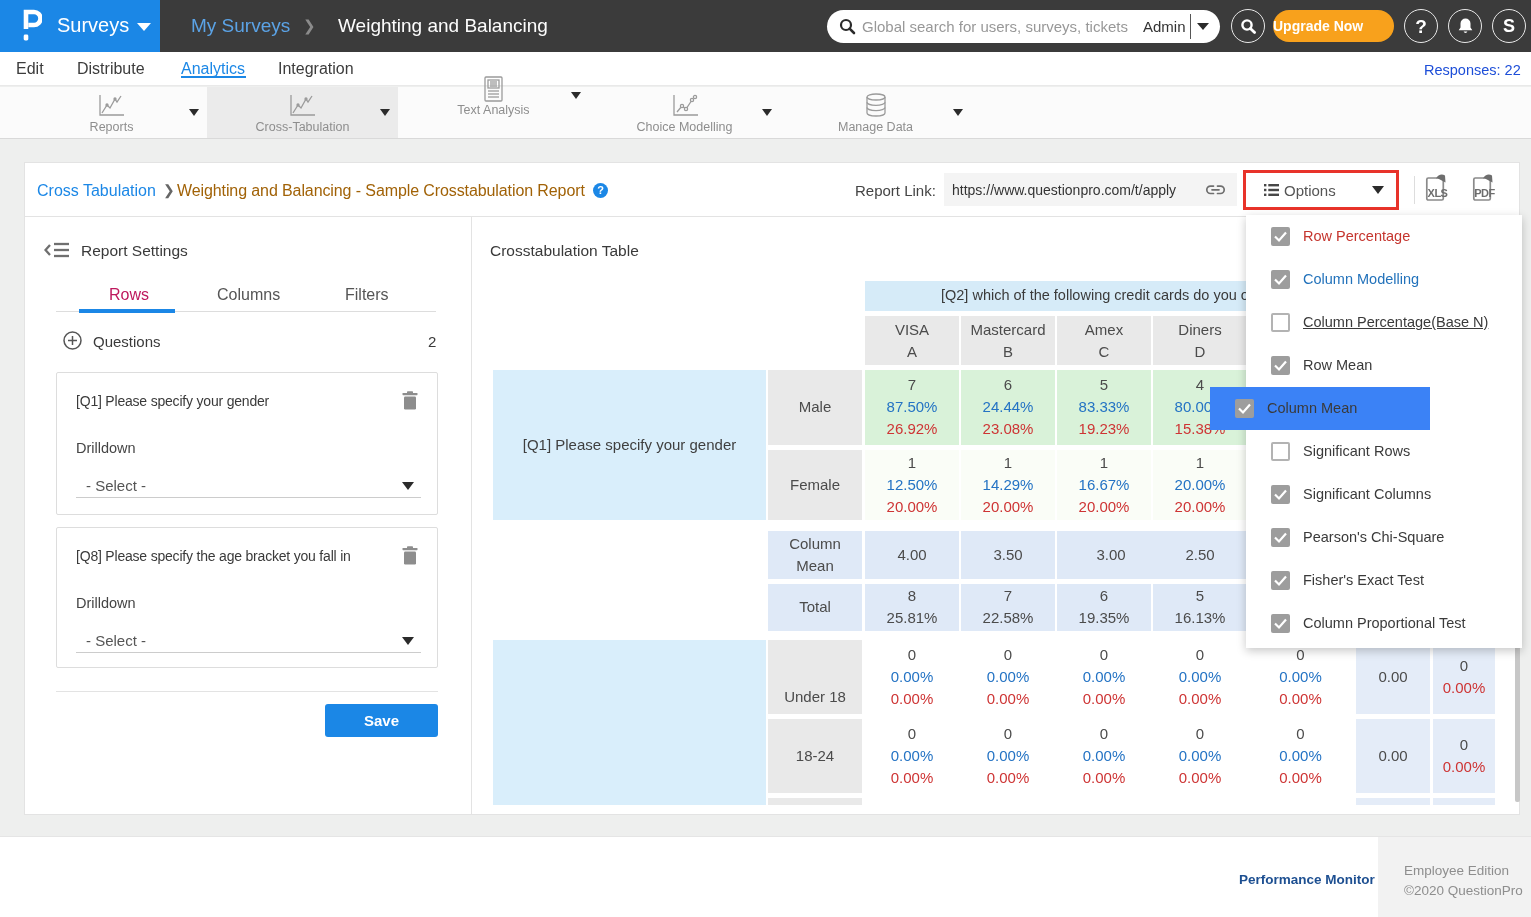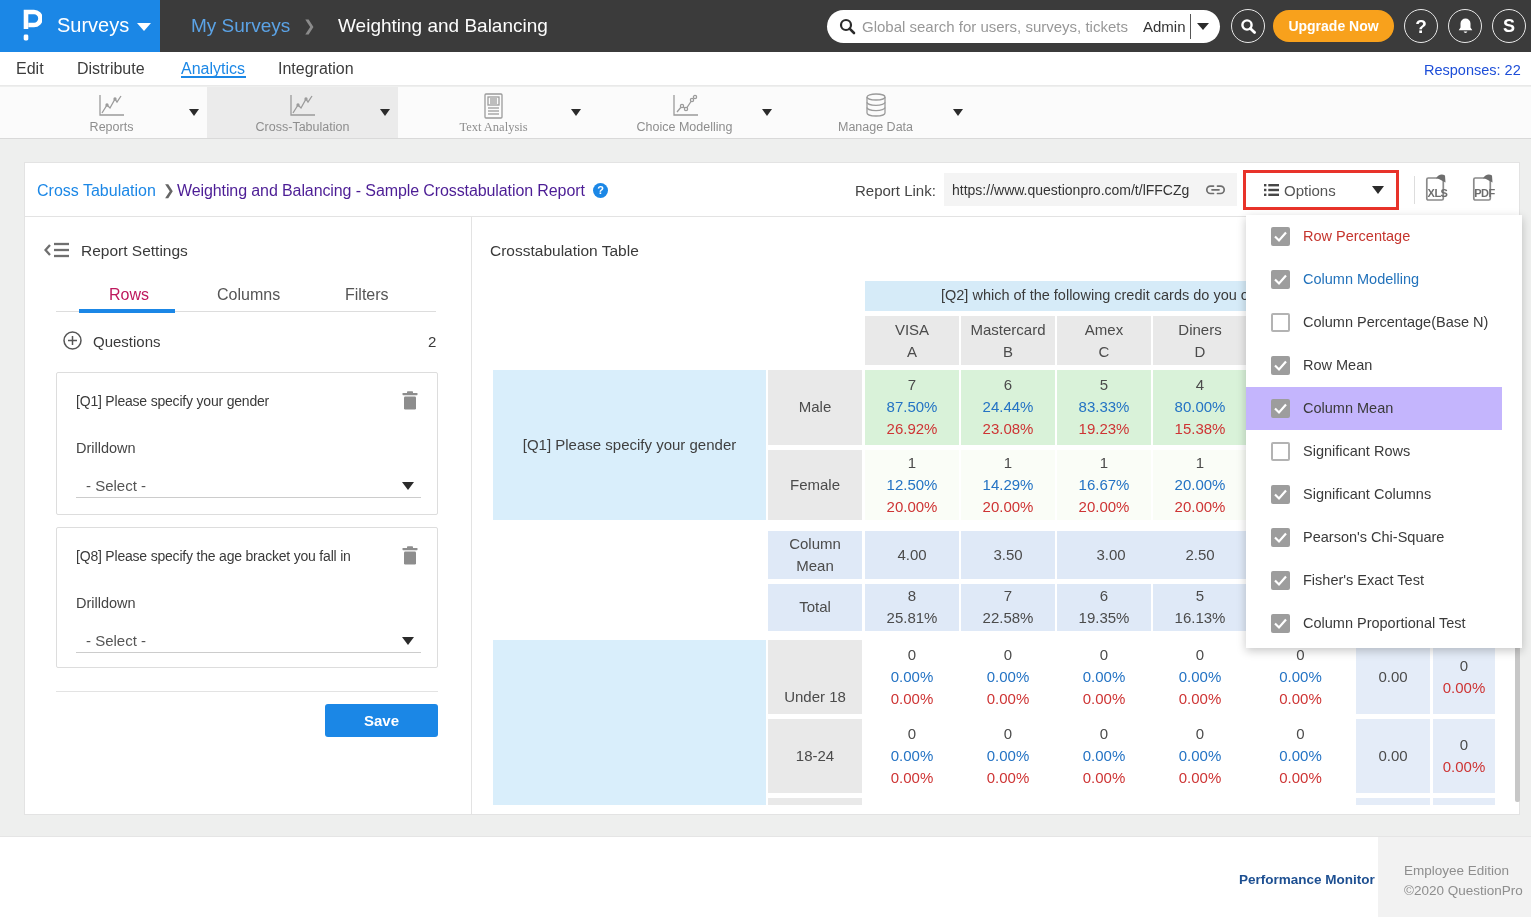--- a/index.html
+++ b/index.html
@@ -7,21 +7,21 @@
 .abs{position:absolute;}
 
 #topbar{position:absolute;left:0;top:0;width:1531px;height:52px;background:#3b3b3b;}
 #logo{position:absolute;left:0;top:0;width:160px;height:52px;background:#1b87e6;}
 #surveys{position:absolute;left:57px;top:14px;color:#fff;font-size:20px;}
 .wcaret{width:0;height:0;border-left:7px solid transparent;border-right:7px solid transparent;border-top:8px solid #fff;}
 #crumb1{position:absolute;left:191px;top:15px;font-size:19px;color:#5ba3e6;}
 #crumb2{position:absolute;left:338px;top:15px;font-size:19px;color:#fdfdfd;}
 #searchpill{position:absolute;left:827px;top:10px;width:393px;height:33px;background:#fff;border-radius:17px;}
 .circbtn{position:absolute;top:9px;width:34px;height:34px;border:1px solid #e8e8e8;border-radius:50%;color:#fff;text-align:center;}
-#upgrade{position:absolute;left:1273px;top:10px;width:121px;height:32px;background:#f8a11c;border-radius:16px;color:#fff;font-size:14px;font-weight:bold;text-align:center;line-height:32px;}
+#upgrade{position:absolute;left:1273px;top:10px;width:121px;height:32px;background:#f8a11c;border-radius:16px;color:#fff;font-size:14px;font-weight:bold;line-height:32px;}
 
 #nav2{position:absolute;left:0;top:52px;width:1531px;height:34px;background:#fff;border-bottom:1px solid #e9e9e9;}
 .n2{position:absolute;top:60px;font-size:16px;color:#3c3c3c;}
 
 #toolbar{position:absolute;left:0;top:87px;width:1531px;height:52px;background:#fbfbfb;border-bottom:1px solid #d9d9d9;}
 .ttab{position:absolute;top:0;width:191px;height:51px;}
 .ttab .lbl{position:absolute;left:0;right:0;top:33px;text-align:center;font-size:12.5px;color:#8e8e8e;}
 .ttab svg{position:absolute;left:50%;margin-left:-32px;top:6px;}
 .tcaret{position:absolute;right:8px;top:22px;width:0;height:0;border-left:5.5px solid transparent;border-right:5.5px solid transparent;border-top:7px solid #2b2b2b;}
 
@@ -101,21 +101,21 @@
       <g transform="translate(18,0)" stroke="#9b9b9b" fill="none" stroke-width="1.3">
         <path d="M2 2 V22 H26"></path>
         <path d="M4 20 L9 12 L12 15 L17 6 L19 9 L23 3"></path>
         <circle cx="9" cy="12" r="1" fill="#9b9b9b"></circle>
         <circle cx="17" cy="6" r="1" fill="#9b9b9b"></circle>
       </g>
     </svg>
     <div class="lbl">Cross-Tabulation</div>
     <div class="tcaret"></div>
   </div>
-<div class="ttab" style="left:398px;top:87px;font-family:Liberation Serif, serif;">
+<div class="ttab" style="left:398px;top:70px;">
     <svg width="64" height="26" viewBox="0 0 64 26">
       <g transform="translate(21,0)" stroke="#9b9b9b" fill="none" stroke-width="1.3">
         <rect x="2" y="1" width="17" height="24" rx="1"></rect>
         <rect x="5" y="4" width="11" height="8"></rect>
         <line x1="7" y1="6" x2="14" y2="6"></line>
         <line x1="7" y1="8" x2="14" y2="8"></line>
         <line x1="7" y1="10" x2="14" y2="10"></line>
         <line x1="5" y1="15" x2="16" y2="15"></line>
         <line x1="5" y1="18" x2="16" y2="18"></line>
         <line x1="5" y1="21" x2="16" y2="21"></line>
@@ -149,25 +149,25 @@
     </svg>
     <div class="lbl">Manage Data</div>
     <div class="tcaret"></div>
   </div>
 <div id="card">
     <div id="hdrdiv"></div>
     <div id="vdiv"></div>
   </div>
 <div class="abs" style="left:37px;top:182px;font-size:16px;color:#1b87e6;">Cross Tabulation</div>
 <div class="abs" style="left:163px;top:182px;font-size:14px;color:#666;">❯</div>
-<div class="abs" style="left:177px;top:182px;font-size:16px;color:#4c1d95;letter-spacing:-0.1px;">Weighting and Balancing - Sample Crosstabulation Report</div>
+<div class="abs" style="left:177px;top:182px;font-size:16px;color:#a16207;letter-spacing:-0.1px;">Weighting and Balancing - Sample Crosstabulation Report</div>
 <div class="abs" style="left:593px;top:183px;width:15px;height:15px;border-radius:50%;background:#1b87e6;color:#fff;font-size:11px;font-weight:bold;text-align:center;line-height:15px;">?</div>
 <div class="abs" style="left:855px;top:182px;font-size:15px;color:#444;">Report Link:</div>
 <div class="abs" style="left:944px;top:173px;width:293px;height:33px;background:#f4f4f4;"></div>
-<div class="abs" style="left:952px;top:182px;font-size:14px;color:#333;">https://www.questionpro.com/t/lFFCZg</div>
+<div class="abs" style="left:952px;top:182px;font-size:14px;color:#333;">https://www.questionpro.com/t/apply</div>
 <svg class="abs" style="left:1205px;top:181px;" width="21" height="18" viewBox="0 0 21 18">
     <g stroke="#6e6e6e" stroke-width="1.7" fill="none" stroke-linecap="round">
       <path d="M8.5 12.5 h-3 a3.7 3.7 0 0 1 0-7.4 h3"></path>
       <path d="M12.5 5.1 h3 a3.7 3.7 0 0 1 0 7.4 h-3"></path>
       <line x1="7" y1="8.8" x2="14" y2="8.8"></line>
     </g>
   </svg>
 <div class="abs" style="left:1243px;top:170px;width:156px;height:40px;border:3px solid #e8332a;background:#fff;"></div>
 <svg class="abs" style="left:1264px;top:183px;" width="15" height="14" viewBox="0 0 15 14">
     <g fill="#474747">
@@ -425,29 +425,29 @@
     <div class="ddlbl" style="color:#c5352e;">Row Percentage</div>
   </div>
 <div class="ddi" style="top:258px;z-index:41;left:1246px;width:276px;">
     <div class="ddbox on"><svg width="19" height="19" viewBox="0 0 19 19">
         <path d="M4 9.5 L8 13.5 L15 5.5" fill="none" stroke="#fff" stroke-width="2.2"></path>
       </svg></div>
     <div class="ddlbl" style="color:#2272bb;">Column Modelling</div>
   </div>
 <div class="ddi" style="top:301px;z-index:41;left:1246px;width:276px;">
     <div class="ddbox off"></div>
-    <div class="ddlbl" style="color:#3a3a3a;">Column Percentage(Base N)</div>
+    <div class="ddlbl" style="color:#3a3a3a;text-decoration:underline;">Column Percentage(Base N)</div>
   </div>
 <div class="ddi" style="top:344px;z-index:41;left:1246px;width:276px;">
     <div class="ddbox on"><svg width="19" height="19" viewBox="0 0 19 19">
         <path d="M4 9.5 L8 13.5 L15 5.5" fill="none" stroke="#fff" stroke-width="2.2"></path>
       </svg></div>
     <div class="ddlbl" style="color:#3a3a3a;">Row Mean</div>
   </div>
-<div class="ddi" style="top:387px;z-index:41;left:1246px;width:256px;background:#c4b5fd;">
+<div class="ddi" style="top:387px;z-index:41;left:1210px;width:220px;background:#3b82f6;">
     <div class="ddbox on"><svg width="19" height="19" viewBox="0 0 19 19">
         <path d="M4 9.5 L8 13.5 L15 5.5" fill="none" stroke="#fff" stroke-width="2.2"></path>
       </svg></div>
     <div class="ddlbl" style="color:#3a3a3a;">Column Mean</div>
   </div>
 <div class="ddi" style="top:430px;z-index:41;left:1246px;width:276px;">
     <div class="ddbox off"></div>
     <div class="ddlbl" style="color:#3a3a3a;">Significant Rows</div>
   </div>
 <div class="ddi" style="top:473px;z-index:41;left:1246px;width:276px;">

